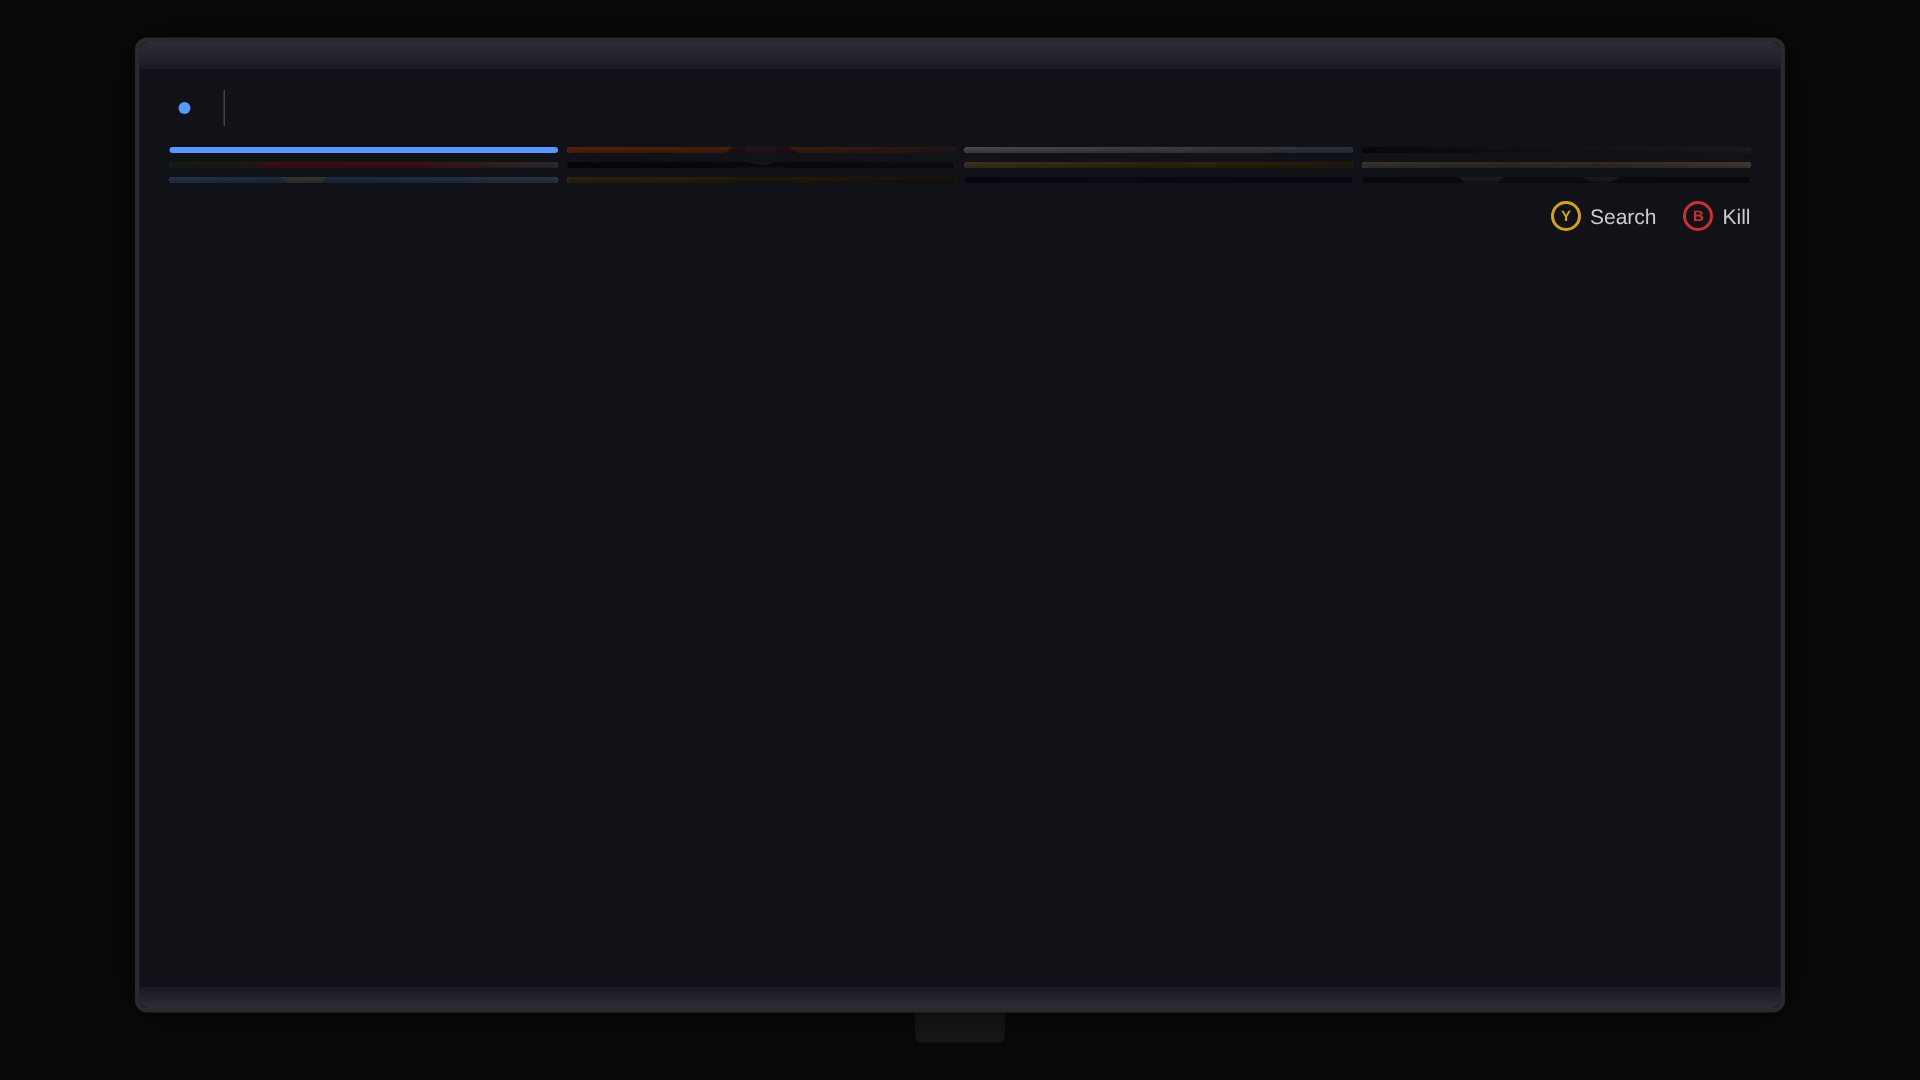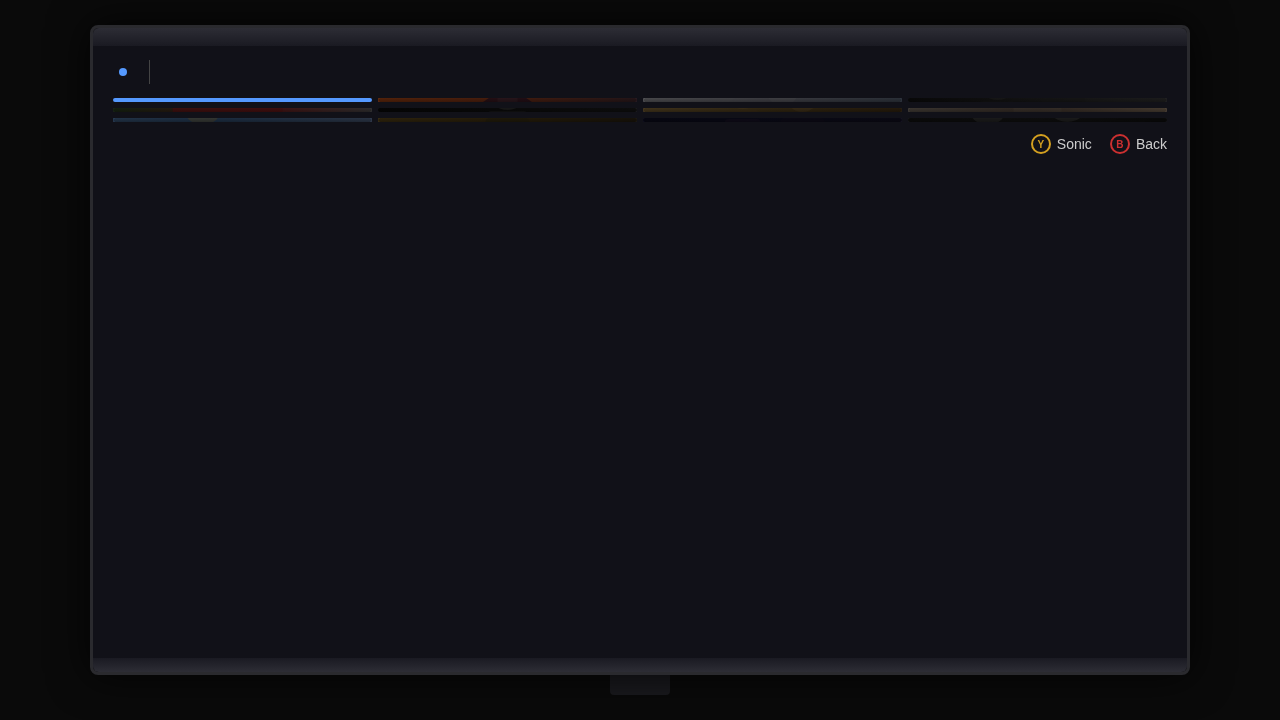--- a/index.html
+++ b/index.html
@@ -326,24 +326,24 @@
               <circle cx="160" cy="55" r="22" fill="rgba(120,120,120,0.5)"></circle>
               <rect x="138" y="78" width="44" height="50" rx="4" fill="rgba(80,80,80,0.4)"></rect>
             </svg>
             <div class="show-label">In Treatment</div>
           </div>
         </div>
 
       <div class="bottom-bar" id="bottom-bar">
           <div class="control-btn">
             <div class="btn-circle yellow">Y</div>
-            <span>Sonic</span>
+            <span>Search</span>
           </div>
           <div class="control-btn">
             <div class="btn-circle red">B</div>
-            <span>Back</span>
+            <span>Kill</span>
           </div>
         </div>
     </div>
     <div class="tv-bottom"></div>
   </div>
   <div class="stand"></div>
 </div>
 
 </body></html>

